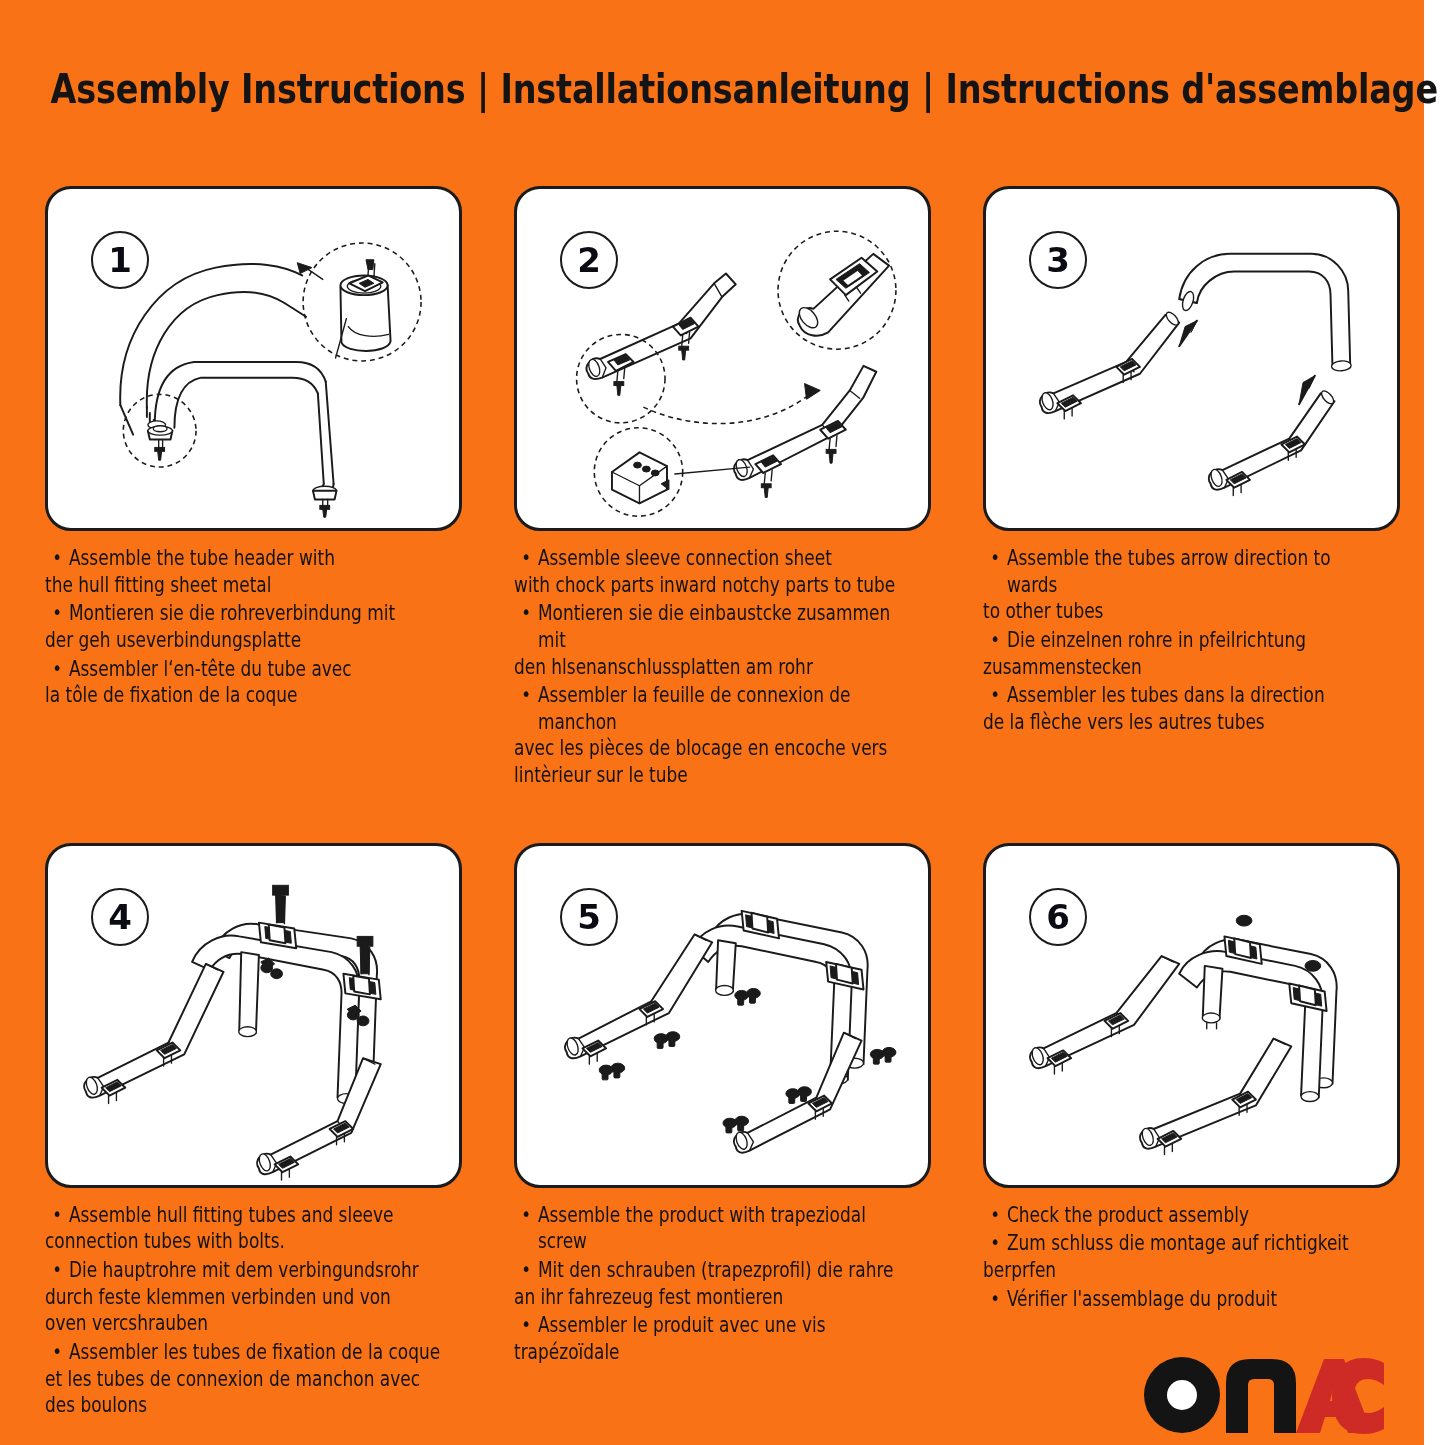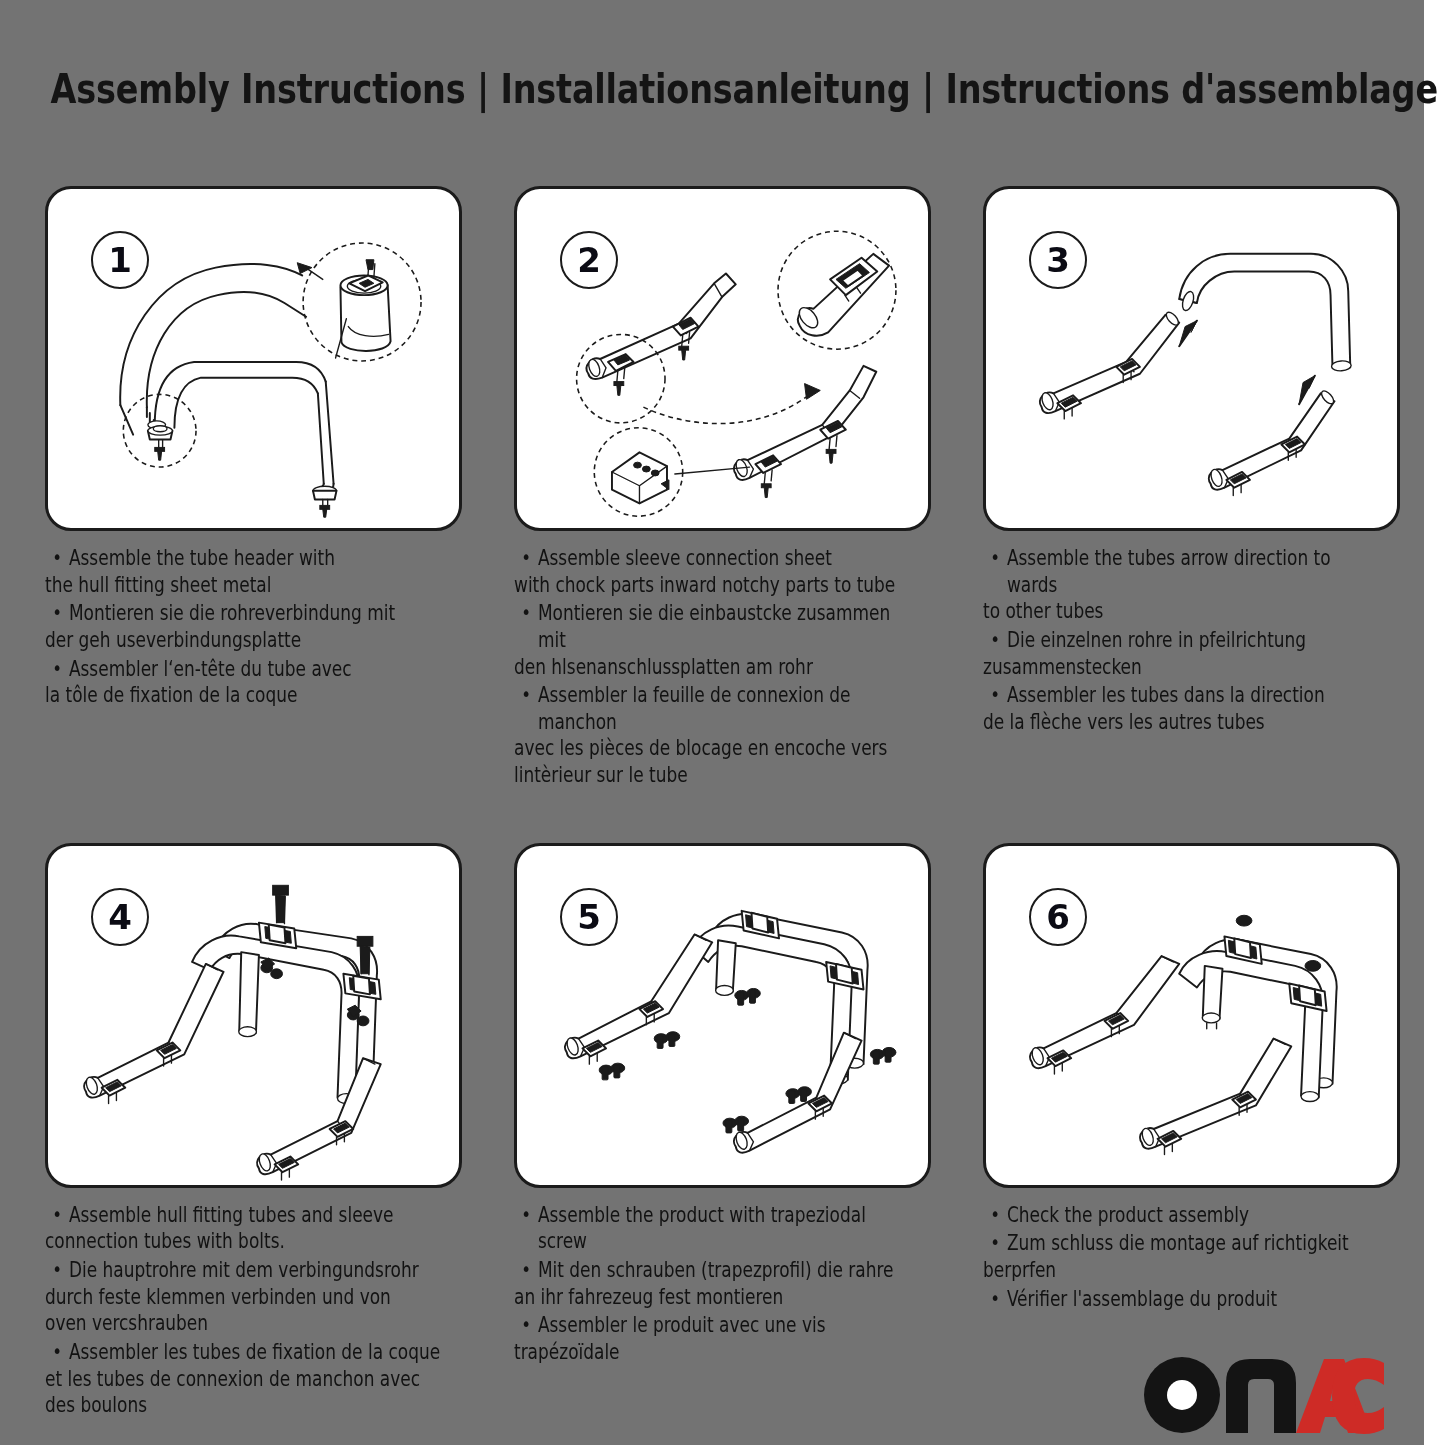--- a/index.html
+++ b/index.html
@@ -12,21 +12,21 @@
     height: 1445px;
     font-family: "Liberation Sans", sans-serif;
     color: #111111;
     position: relative;
     overflow: hidden;
   }
   #page {
     position: relative;
     width: 1424px;
     height: 1445px;
-    background: #737373;
+    background: #f97316;
   }
 
   
   .doc-title {
     position: absolute;
     left: 0;
     top: 66px;
     width: 1445px;
     text-align: center;
     font-family: "DejaVu Sans Condensed", "Liberation Sans Narrow", "Liberation Sans", sans-serif;

